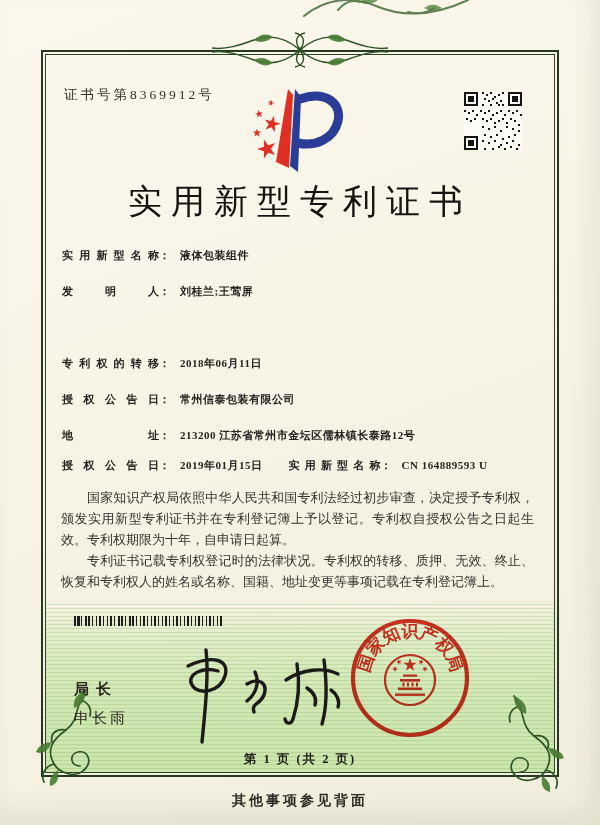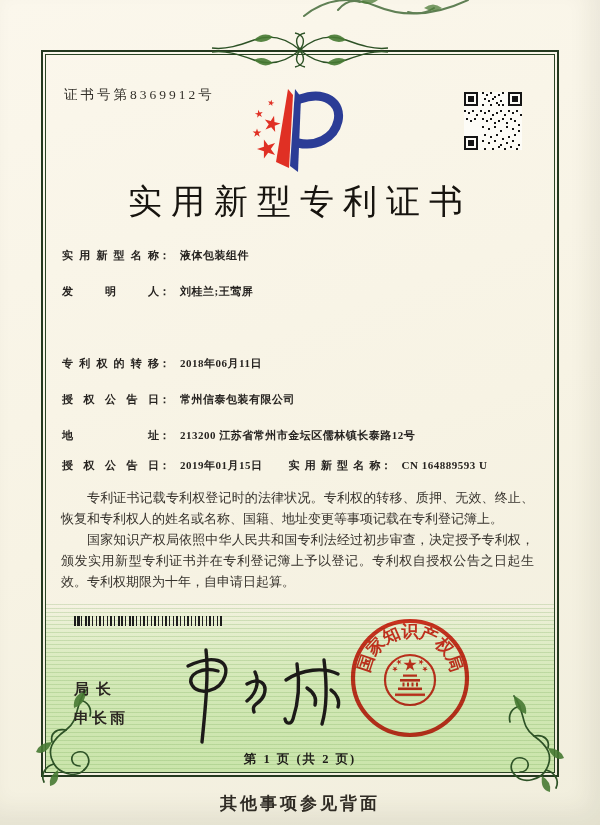--- a/index.html
+++ b/index.html
@@ -46,29 +46,29 @@
     font-size:13px; line-height:21px; text-align:justify; color:#36322c; }
   .paras p { text-indent:2em; }
   
   .barcode { position:absolute; left:74px; top:616px; width:150px; height:10px; z-index:2;
     background:repeating-linear-gradient(90deg,#1d1d1d 0,#1d1d1d 1.5px,transparent 1.5px,transparent 3px,
       #1d1d1d 3px,#1d1d1d 5.5px,transparent 5.5px,transparent 7px,
       #1d1d1d 7px,#1d1d1d 8px,transparent 8px,transparent 11px); }
   .signer-title { position:absolute; left:74px; top:680px; font-size:15px;
     letter-spacing:7px; font-weight:600; z-index:4;text-align:right; }
   .signer-name { position:absolute; left:74px; top:709px; font-size:15px;
-    letter-spacing:3px; font-weight:700; z-index:4; }
+    letter-spacing:3px; font-weight:400; z-index:4; }
   .signature { position:absolute; left:158px; top:644px; z-index:4; }
   .seal { position:absolute; left:348px; top:616px; z-index:3; mix-blend-mode:multiply; opacity:.96; }
   .seal-date { position:absolute; left:340px; top:719px; width:140px; text-align:center;
     font-size:13.5px; font-weight:700; letter-spacing:.5px; color:#15120e; z-index:5; }
   .page-indicator { position:absolute; left:0; right:0; top:751px; text-align:center;
     font-size:12.5px; letter-spacing:2px; font-weight:600; z-index:4; color:#21201b; }
   .back-note { position:absolute; left:0; right:0; top:792px; text-align:center;
-    font-size:17px; letter-spacing:3px; font-weight:600; color:#2f2b24; }
+    font-size:14px; letter-spacing:3px; font-weight:600; color:#2f2b24; }
 </style>
 </head>
 <body>
 
 <svg width="0" height="0" style="position:absolute">
   <defs>
     <path id="star" d="M0,-1 L0.2245,-0.309 L0.9511,-0.309 L0.3633,0.118 L0.5878,0.809 L0,0.382 L-0.5878,0.809 L-0.3633,0.118 L-0.9511,-0.309 L-0.2245,-0.309 Z"></path>
   </defs>
 </svg>
 
@@ -165,22 +165,22 @@
     <span class="lab">授权公告日</span><span class="col">：</span><span class="val">常州信泰包装有限公司</span>
   </div>
   <div class="row r5">
     <span class="lab">地址</span><span class="col">：</span><span class="val">213200 江苏省常州市金坛区儒林镇长泰路12号</span>
   </div>
   <div class="row r6">
     <span><span class="lab">授权公告日</span><span class="col">：</span><span class="val">2019年01月15日</span></span><span class="grant-right"><span class="lab2">实用新型名称</span><span class="col">：</span><span class="val">CN 164889593 U</span></span>
   </div>
 
   <div class="paras">
+    <p>国家知识产权局依照中华人民共和国专利法经过初步审查，决定授予专利权，颁发实用新型专利证书并在专利登记簿上予以登记。专利权自授权公告之日起生效。专利权期限为十年，自申请日起算。</p>
     <p>专利证书记载专利权登记时的法律状况。专利权的转移、质押、无效、终止、恢复和专利权人的姓名或名称、国籍、地址变更等事项记载在专利登记簿上。</p>
-    <p>国家知识产权局依照中华人民共和国专利法经过初步审查，决定授予专利权，颁发实用新型专利证书并在专利登记簿上予以登记。专利权自授权公告之日起生效。专利权期限为十年，自申请日起算。</p>
   </div>
 
   <div class="barcode"></div>
 
   <div class="signer-title">局长</div>
   <div class="signer-name">申长雨</div>
 
   <svg class="signature" width="200" height="105" viewBox="0 0 200 105">
     <g stroke="#1c1a18" stroke-width="3.4" fill="none" stroke-linecap="round" stroke-linejoin="round">
       <path d="M30,22 C55,10 72,16 67,32 C62,48 40,52 34,41 C28,31 44,22 60,27"></path>

